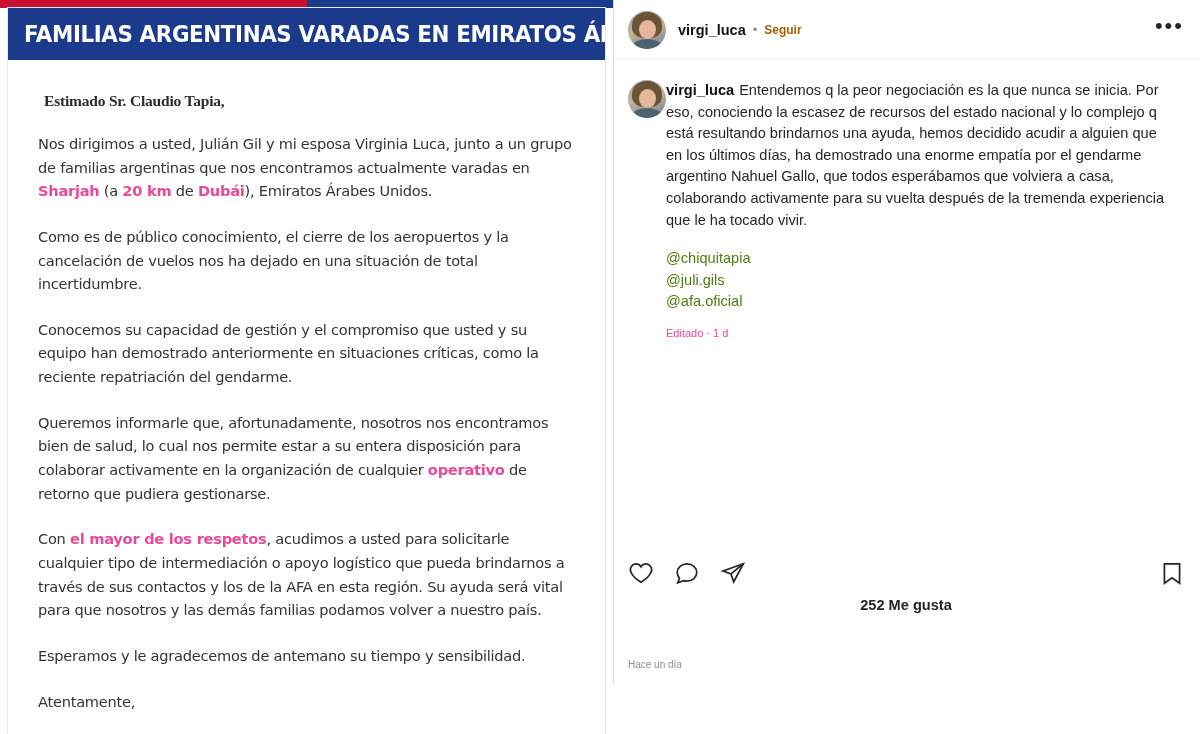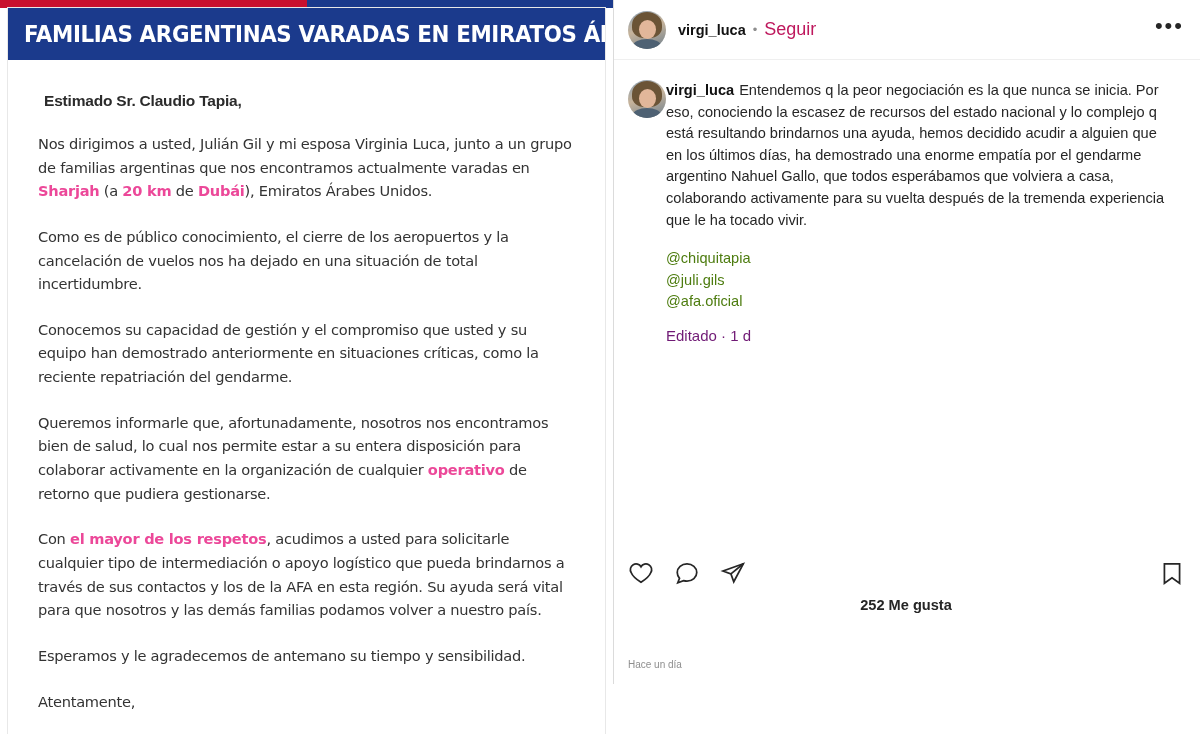--- a/index.html
+++ b/index.html
@@ -67,21 +67,21 @@
   }
   .letter-body {
     padding: 24px 28px 10px 30px;
     box-sizing: border-box;
     color: #2b2b2b;
   }
   .letter-body .salutation {
     font-weight: bold;
     font-size: 15.5px;
     margin: 8px 0 22px 6px;
-    font-family: Liberation Sans, sans-serif;
+    font-family: Liberation Serif, serif;
     letter-spacing: -0.2px;
   }
   .letter-body p {
     margin: 0 0 22px 0;
     font-size: 14.6px;
     line-height: 1.62;
     font-family: "DejaVu Sans", sans-serif;
     color: #333333;
     letter-spacing: -0.25px;
   }
@@ -143,23 +143,23 @@
     gap: 7px;
     font-size: 14px;
   }
   .hdr-user {
     font-weight: bold;
     color: #111111;
     font-size: 14.5px;
   }
   .hdr-dot { color: #8e8e8e; font-size: 13px; }
   .hdr-follow {
-    color: #be185d;
-    font-weight: normal;
-    font-size: 18px;
+    color: #a16207;
+    font-weight: bold;
+    font-size: 12px;
     cursor: pointer;
   }
   .more-dots {
     margin-left: auto;
     font-size: 22px;
     color: #262626;
     letter-spacing: 2px;
     line-height: 10px;
     cursor: pointer;
     padding-bottom: 8px;
@@ -188,22 +188,22 @@
   .mentions { margin-top: 17px; }
   .mentions a {
     display: block;
     color: #4d7c0f;
     text-decoration: none;
     font-size: 14.6px;
     line-height: 1.48;
   }
   .cap-meta {
     margin-top: 12px;
-    font-size: 15px;
-    color: #701a75;
+    font-size: 11px;
+    color: #ec4899;
   }
 
   .panel-actions {
     flex: 0 0 auto;
     padding: 8px 16px 4px 14px;
     box-sizing: border-box;
   }
   .action-row {
     display: flex;
     align-items: center;

